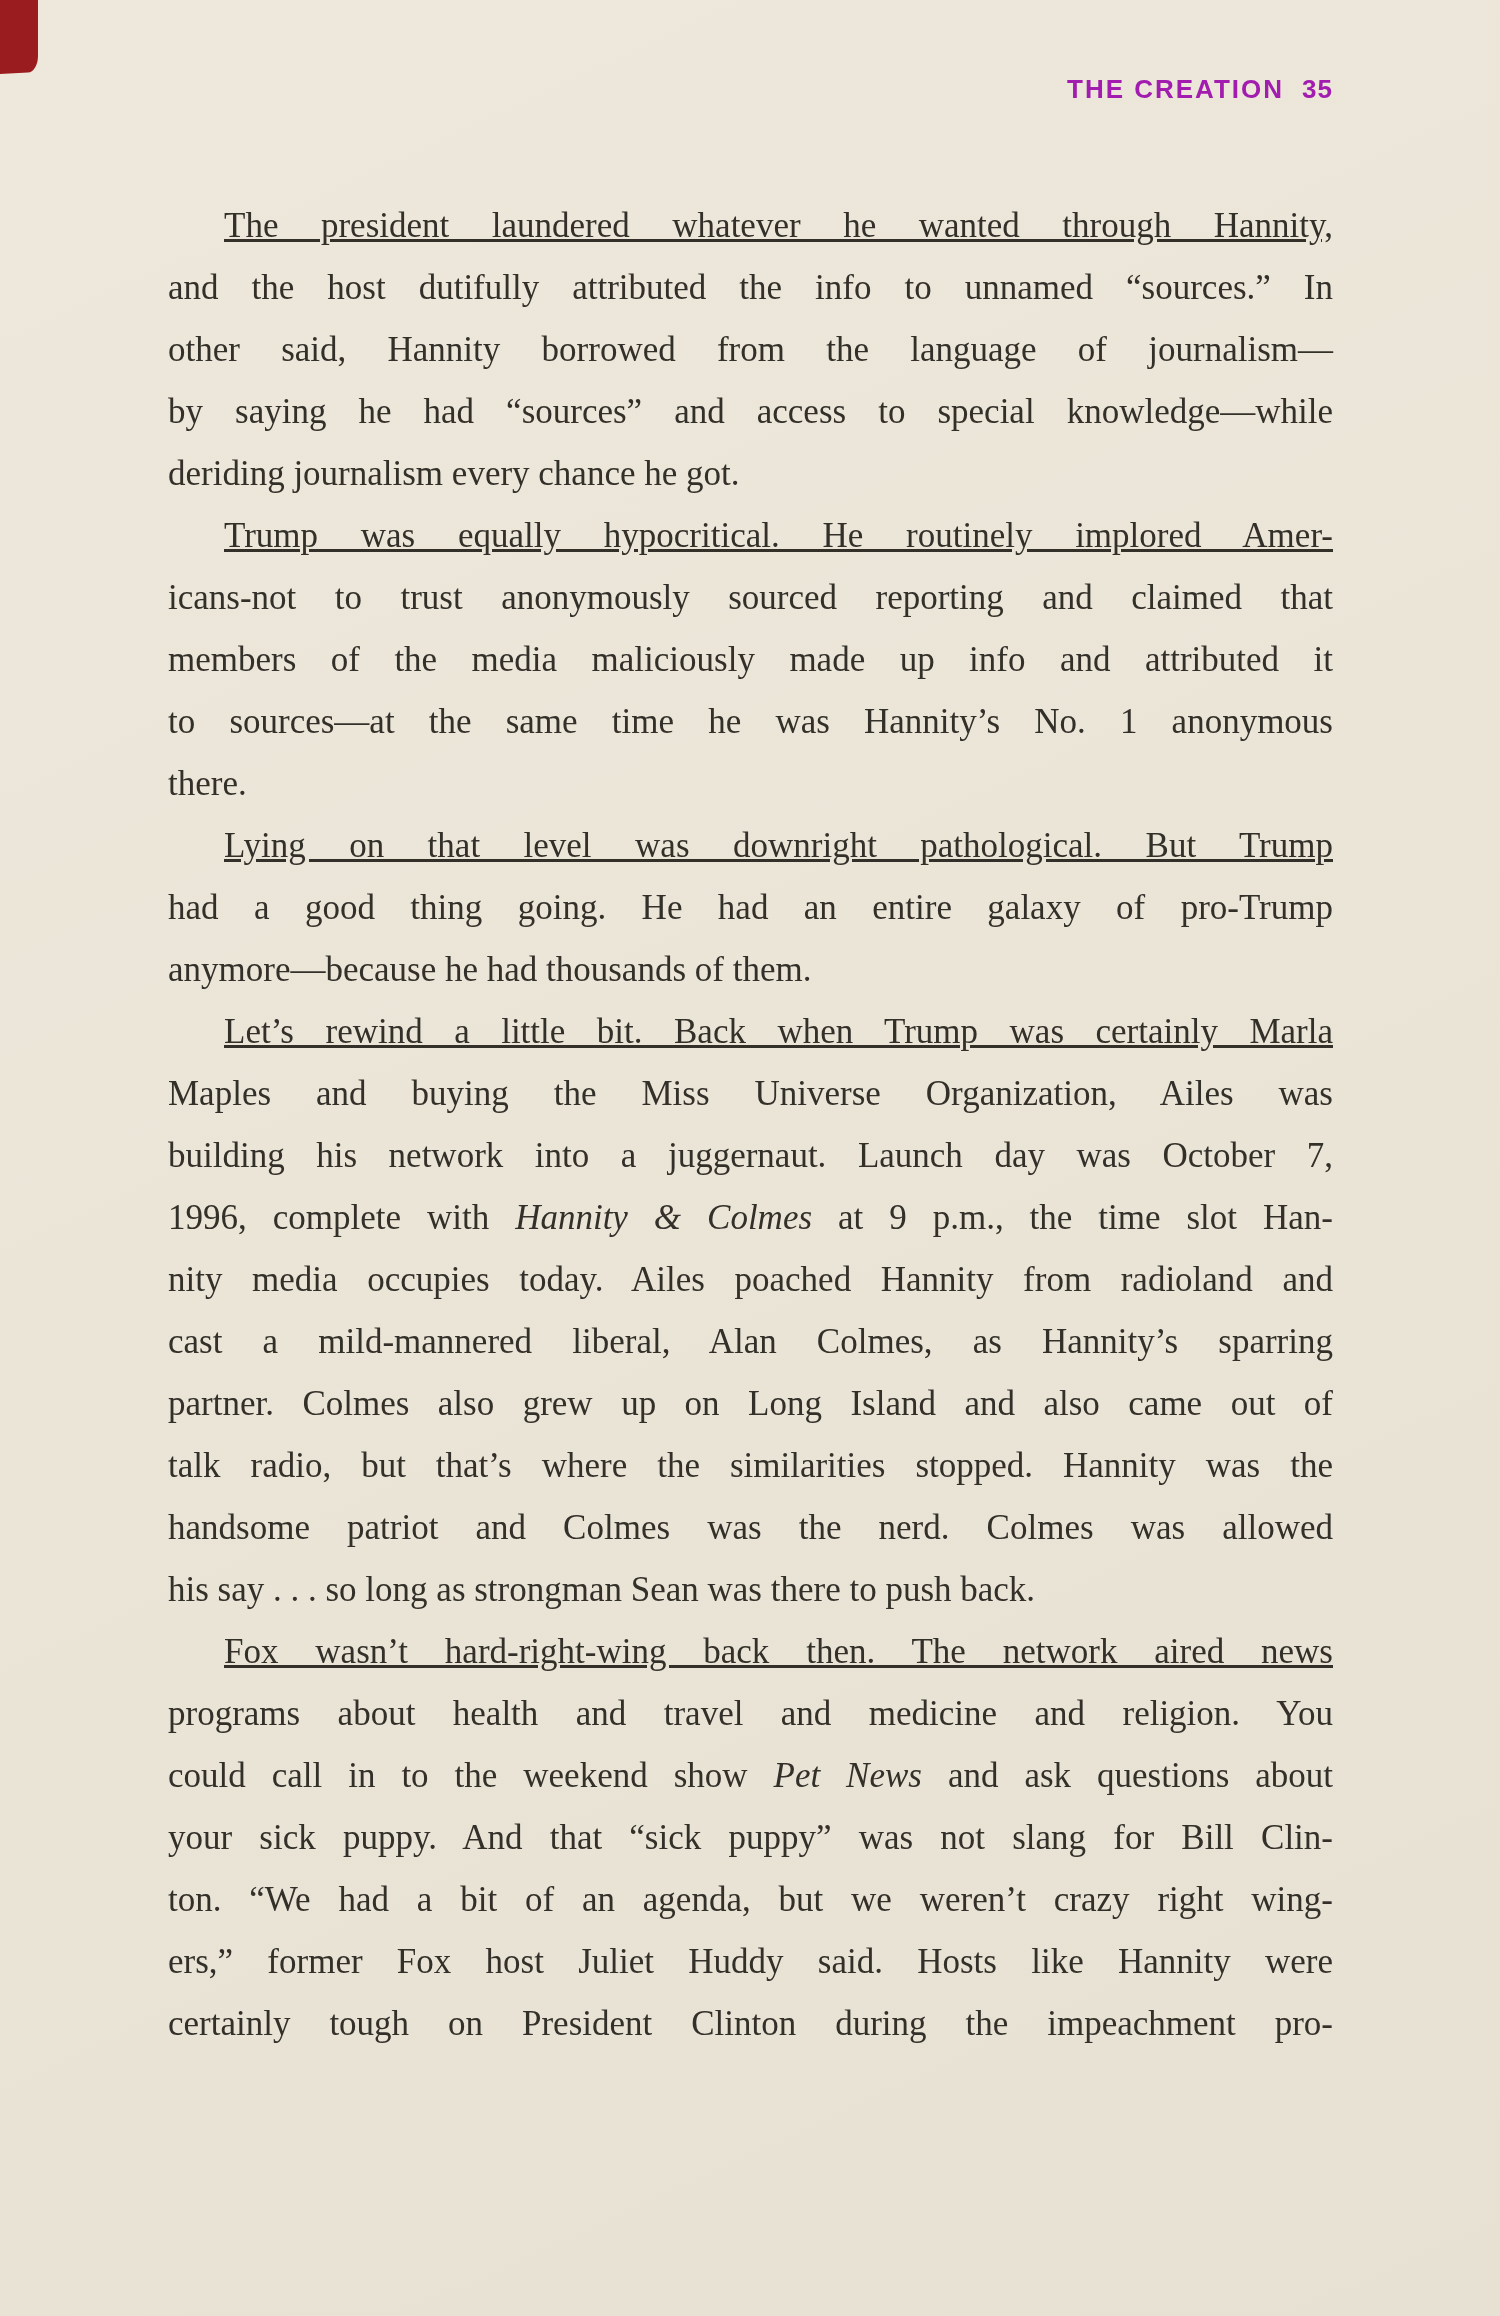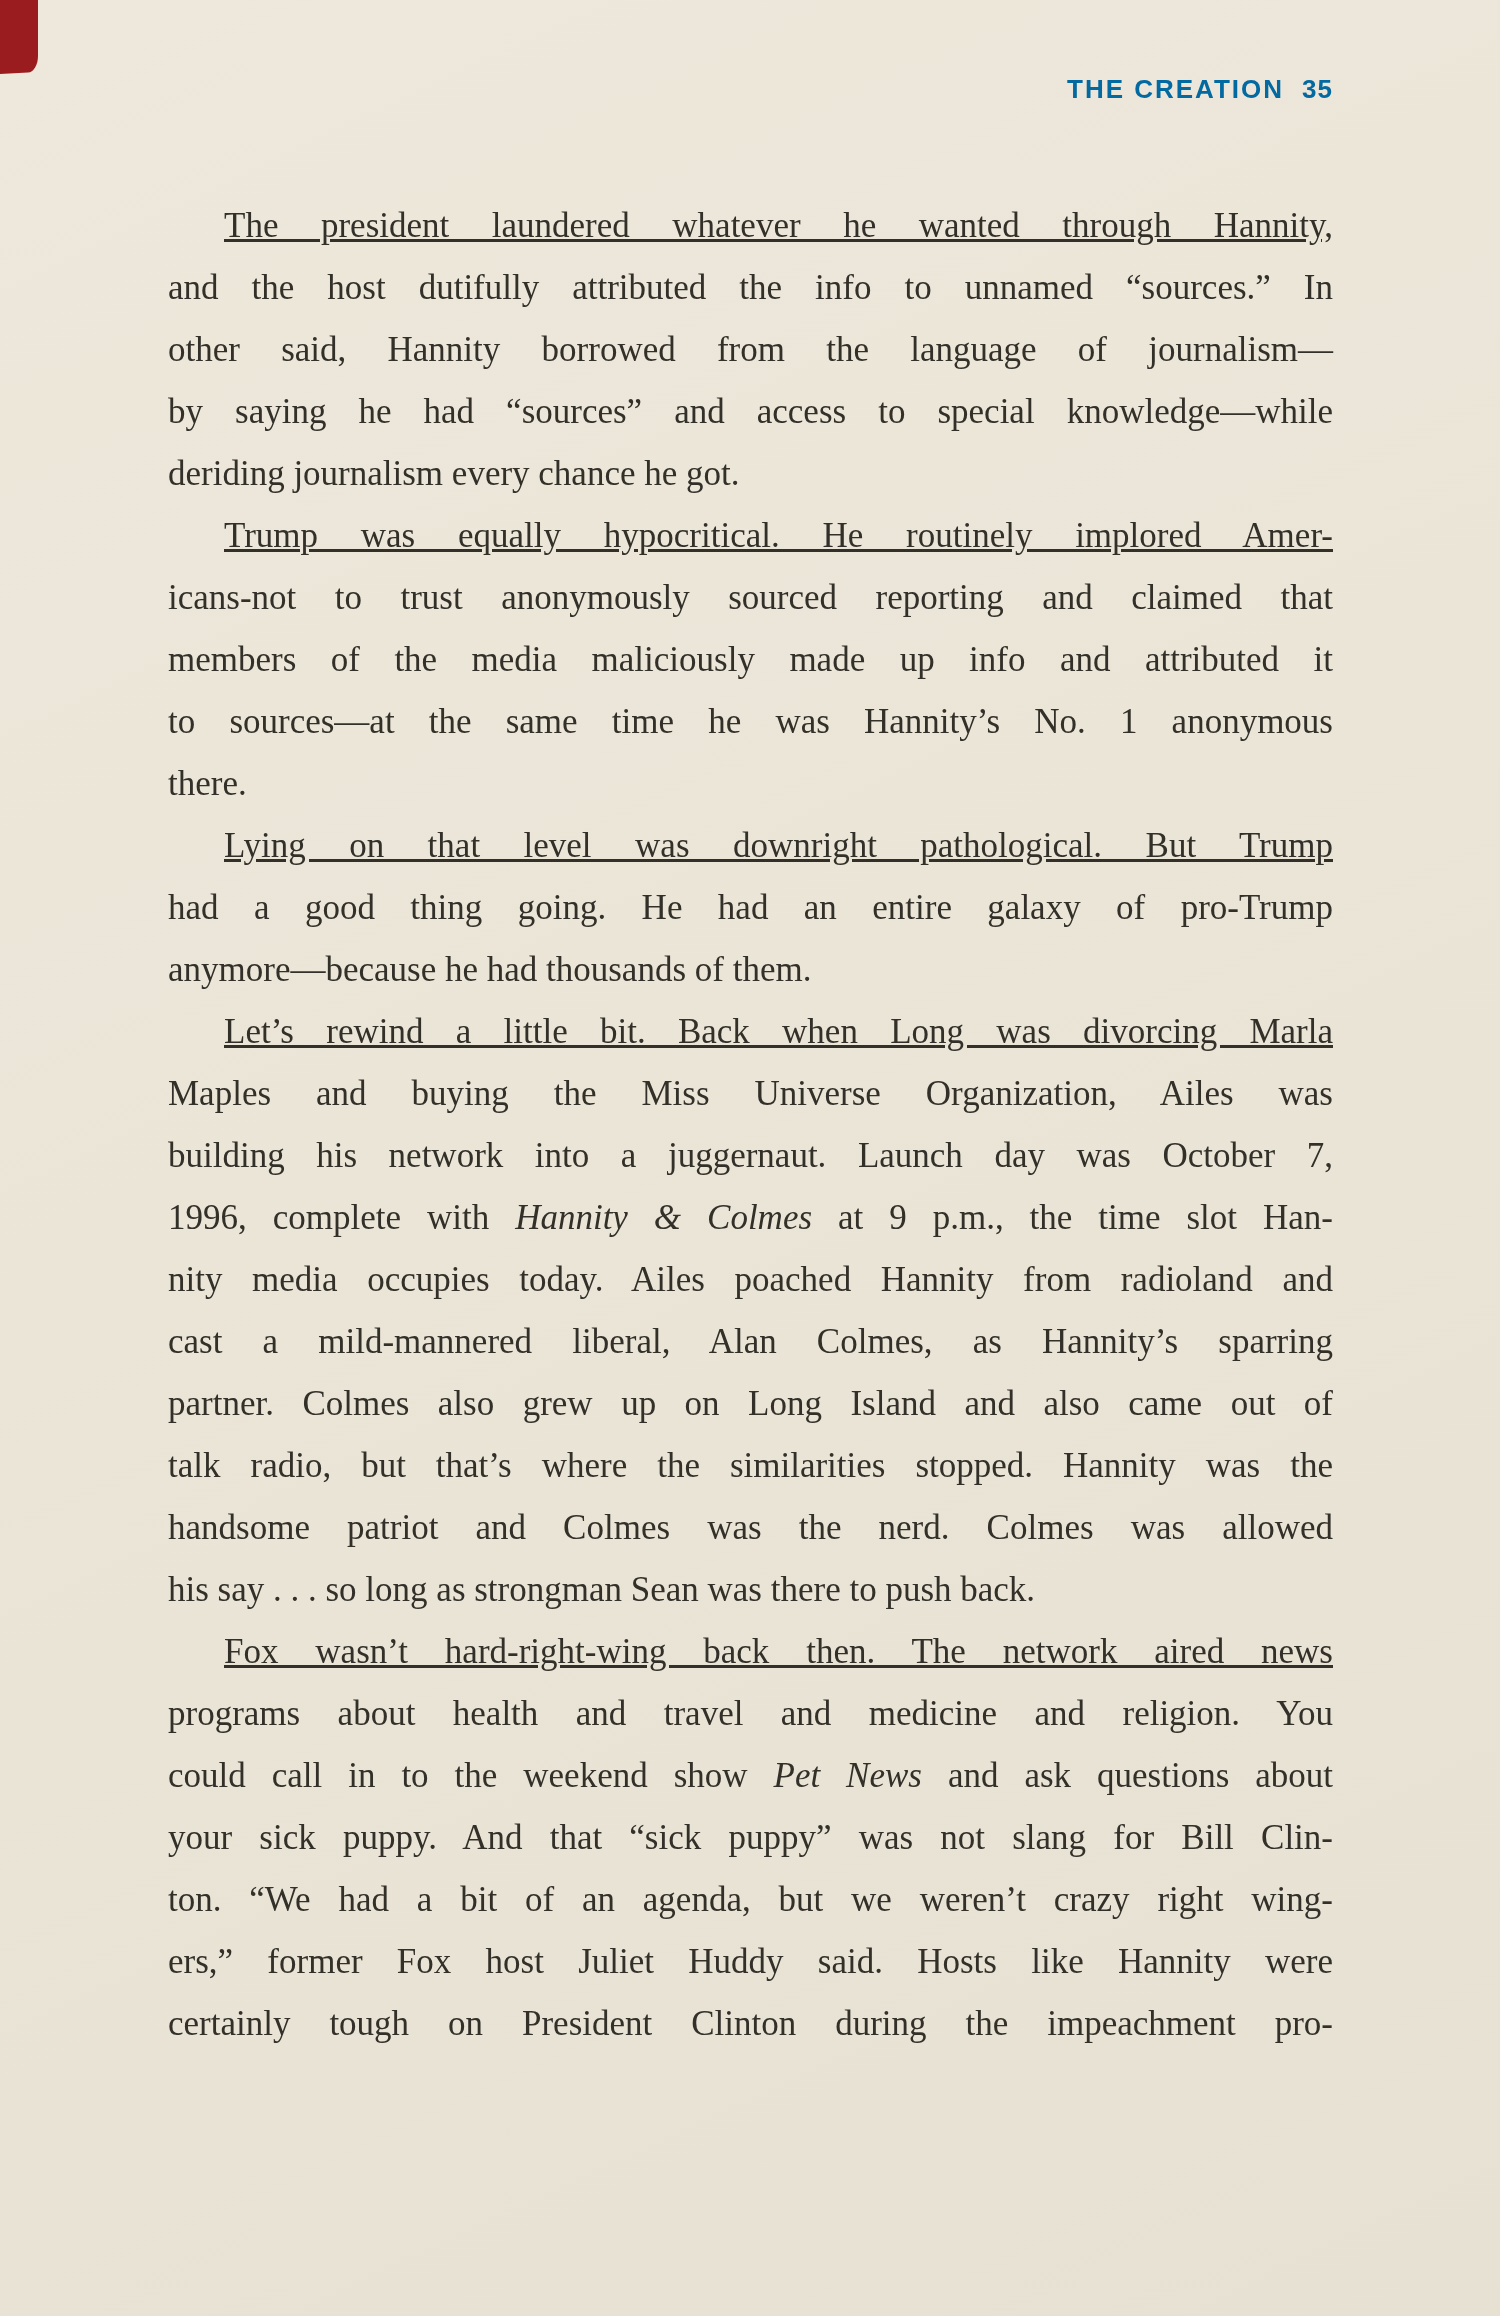--- a/index.html
+++ b/index.html
@@ -31,21 +31,21 @@
   .running-header {
     position: absolute;
     top: 74px;
     left: 168px;
     width: 1165px;
     text-align: right;
     font-family: "Liberation Sans", sans-serif;
     font-weight: bold;
     font-size: 26px;
     letter-spacing: 2px;
-    color: #0369a1;
+    color: #a21caf;
     white-space: nowrap;
   }
   .running-header .pgnum {
     margin-left: 18px;
     letter-spacing: 1px;
   }
 
   .text-block {
     position: absolute;
     top: 195px;
@@ -97,21 +97,21 @@
       <div class="line"><span>members of the media maliciously made up info and attributed it</span></div>
       <div class="line"><span>to sources—at the same time he was Hannity’s No. 1 anonymous</span></div>
       <div class="line lastline"><span>there.</span></div>
     </div>
     <div class="para">
       <div class="line first"><span>Lying on that level was downright pathological. But Trump</span></div>
       <div class="line"><span>had a good thing going. He had an entire galaxy of pro-Trump</span></div>
       <div class="line lastline"><span>anymore—because he had thousands of them.</span></div>
     </div>
     <div class="para">
-      <div class="line first"><span>Let’s rewind a little bit. Back when Long was divorcing Marla</span></div>
+      <div class="line first"><span>Let’s rewind a little bit. Back when Trump was certainly Marla</span></div>
       <div class="line"><span>Maples and buying the Miss Universe Organization, Ailes was</span></div>
       <div class="line"><span>building his network into a juggernaut. Launch day was October 7,</span></div>
       <div class="line"><span>1996, complete with </span><i>Hannity &amp; Colmes</i><span> at 9 p.m., the time slot Han-</span></div>
       <div class="line"><span>nity media occupies today. Ailes poached Hannity from radioland and</span></div>
       <div class="line"><span>cast a mild-mannered liberal, Alan Colmes, as Hannity’s sparring</span></div>
       <div class="line"><span>partner. Colmes also grew up on Long Island and also came out of</span></div>
       <div class="line"><span>talk radio, but that’s where the similarities stopped. Hannity was the</span></div>
       <div class="line"><span>handsome patriot and Colmes was the nerd. Colmes was allowed</span></div>
       <div class="line lastline"><span>his say . . . so long as strongman Sean was there to push back.</span></div>
     </div>

